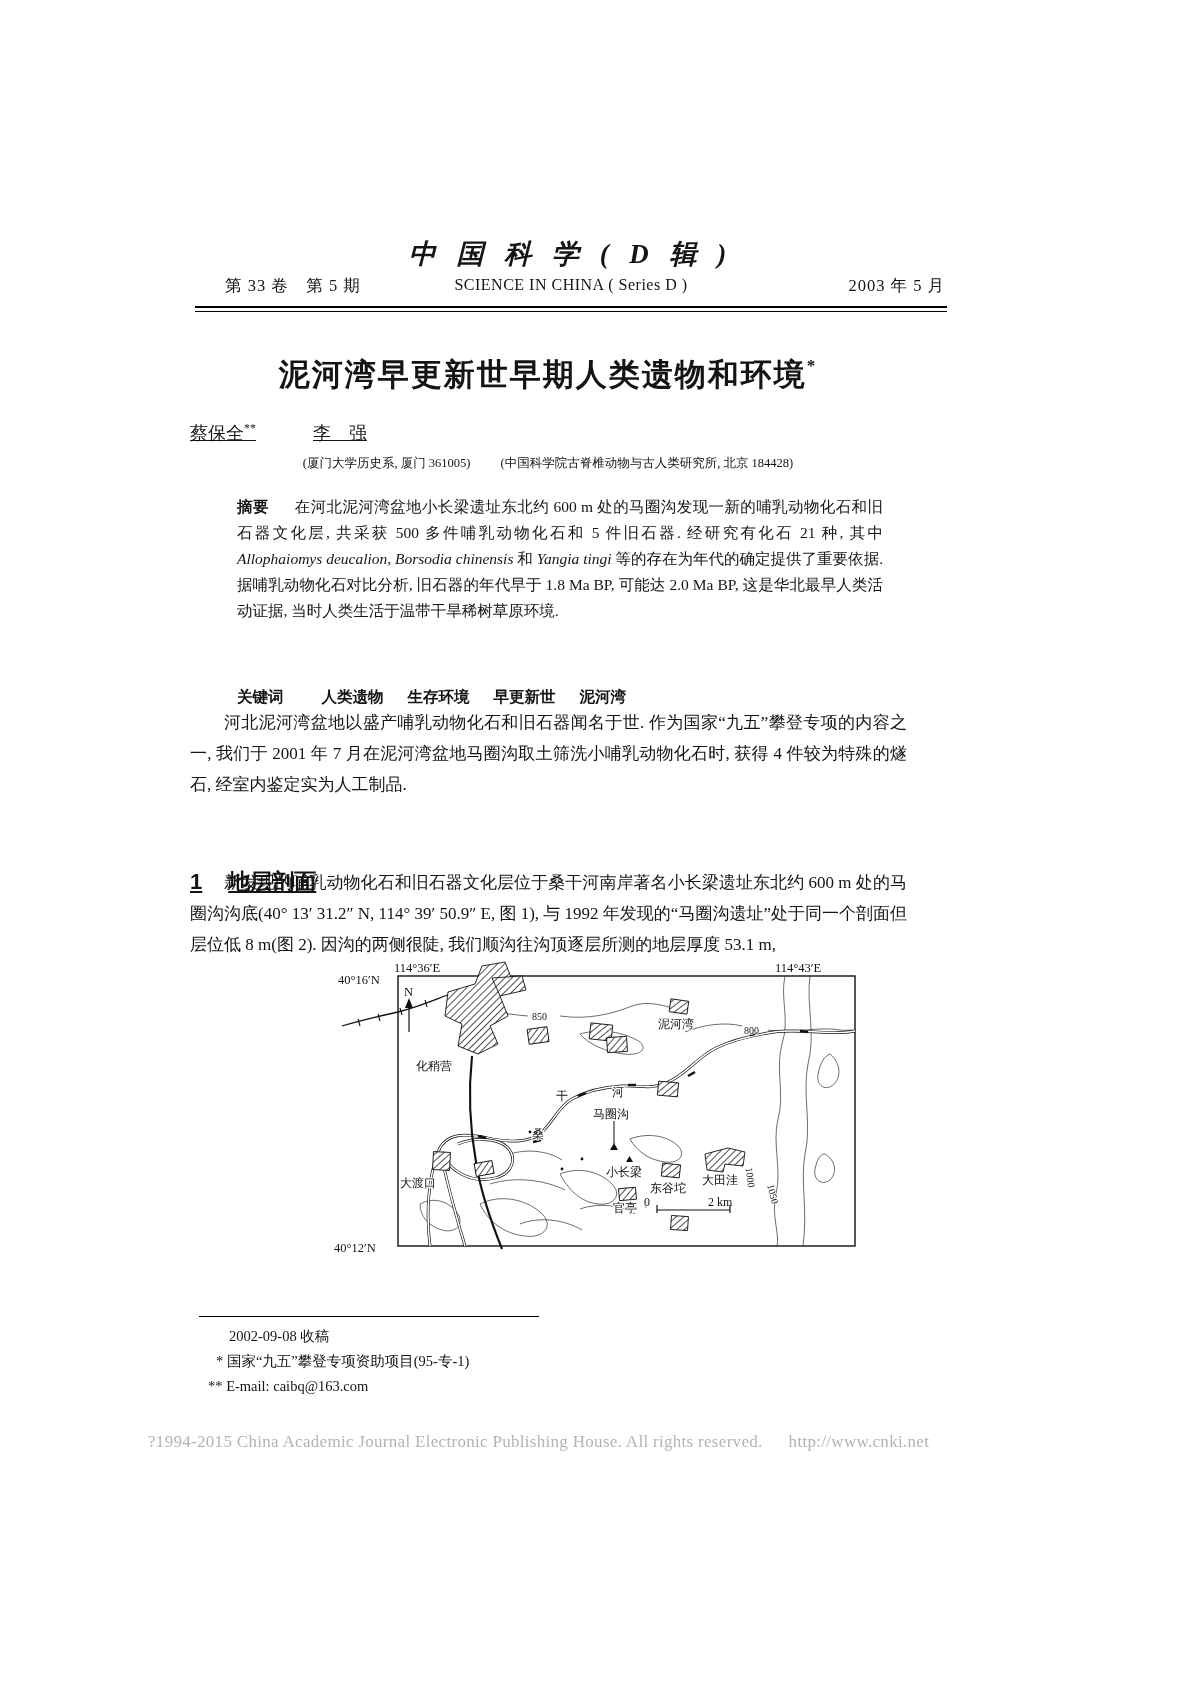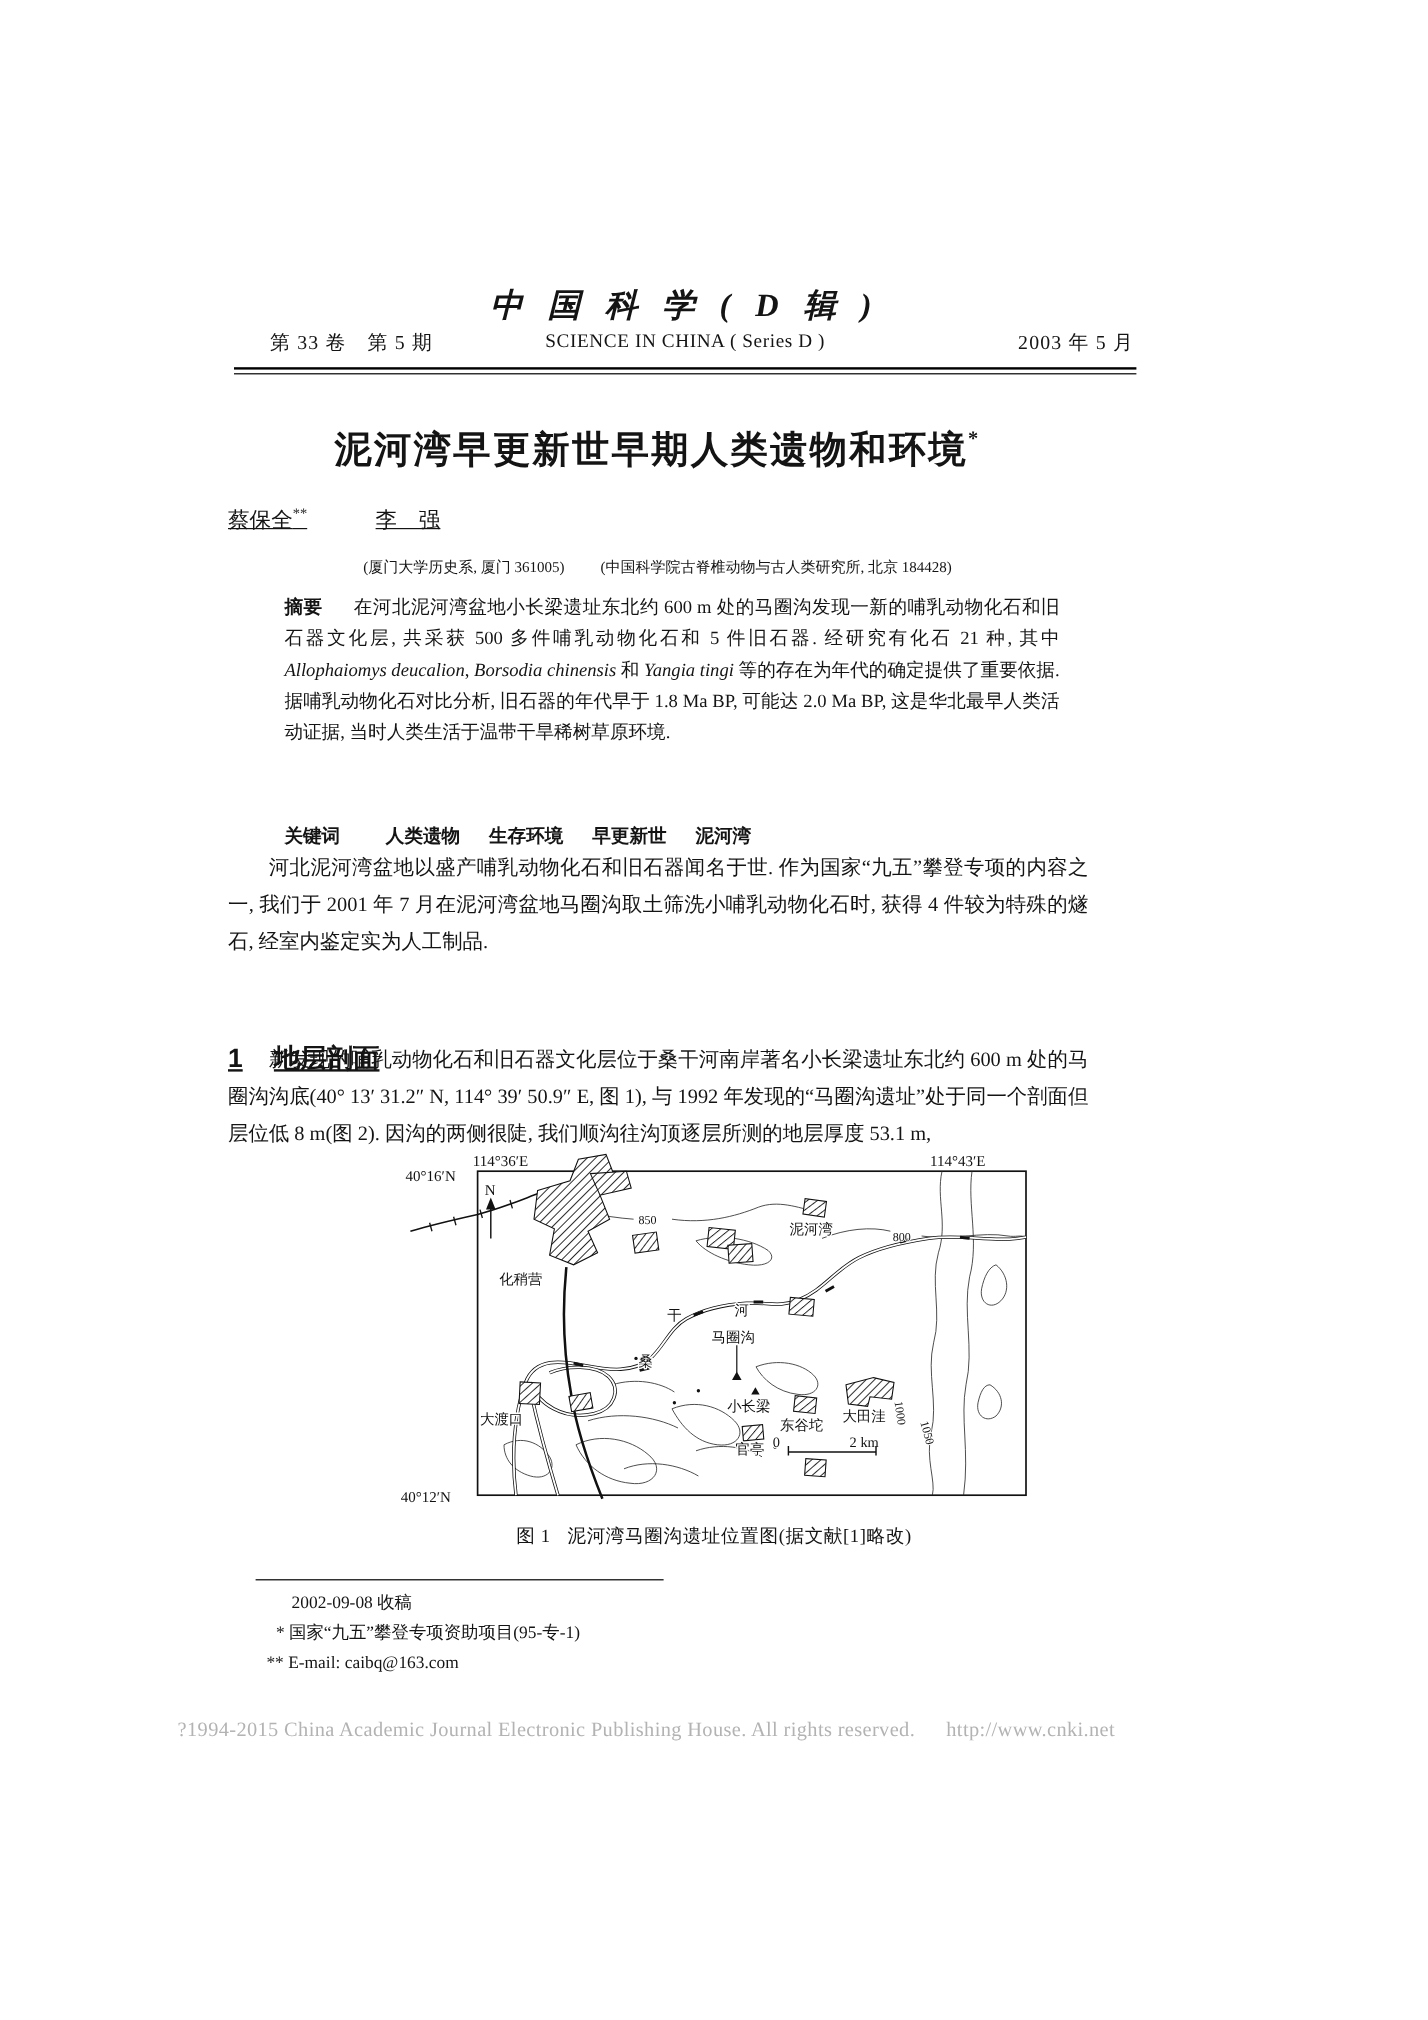--- a/index.html
+++ b/index.html
@@ -21,21 +21,21 @@
   .jvol{position:absolute;left:30px;top:2px;letter-spacing:1px;}
   .jen{position:absolute;left:0;right:0;text-align:center;top:3px;font-size:16px;letter-spacing:0.5px;}
   .jdate{position:absolute;right:2px;top:2px;letter-spacing:1px;}
   .jrule{margin-top:7px;height:3px;border-top:2.5px solid #000;border-bottom:1px solid #000;}
   
   .titleblock{position:absolute;left:190px;top:346px;width:716px;text-align:center;}
   .atitle{font-size:31px;font-weight:bold;letter-spacing:2px;line-height:40px;margin:0;}
   .atitle sup{font-size:17px;vertical-align:14px;}
   .authors{margin-top:26px;font-size:18px;display:flex;justify-content:flex-start;gap:57px;text-decoration:underline;}
   .authors sup{font-size:12px;vertical-align:7px;}
-  .affils{margin-top:20px;font-size:12.5px;display:flex;justify-content:center;gap:30px;white-space:nowrap;}
+  .affils{margin-top:10px;font-size:12.5px;display:flex;justify-content:center;gap:30px;white-space:nowrap;}
   
   .abstract{
     position:absolute;left:237px;top:494px;width:646px;
     font-size:15.5px;line-height:26px;text-align:justify;
   }
   .abstract .ablabel{font-weight:bold;margin-right:26px;font-family:"Liberation Sans","DejaVu Sans",sans-serif;}
   .abstract .sp{font-style:italic;}
   .keywords{
     position:absolute;left:237px;top:687px;width:646px;
     font-size:15.5px;font-weight:bold;font-family:"Liberation Sans","DejaVu Sans",sans-serif;
@@ -66,21 +66,21 @@
   svg .coord{font-size:12.5px;}
   svg .mapnum{font-size:10px;stroke-width:1.4px;}
   svg .contour{fill:none;stroke:#2c2c2c;stroke-width:0.7;}
   svg .village{fill:url(#hatch);stroke:#111;stroke-width:0.9;}
   svg .riverout{fill:none;stroke:#111;stroke-width:2.8;}
   svg .riverin{fill:none;stroke:#fff;stroke-width:1.5;}
   svg .road{fill:none;stroke:#111;stroke-width:2.1;}
   svg .rail{fill:none;stroke:#111;stroke-width:1.3;}
   svg .mark{fill:#111;}
   
-  .footnotes{position:absolute;left:198px;top:1316px;width:460px;font-size:14.5px;line-height:25px;}
+  .footnotes{position:absolute;left:184px;top:1316px;width:460px;font-size:14.5px;line-height:25px;}
   .fnrule{width:340px;margin-left:15px;border-top:1.5px solid #000;margin-bottom:7px;}
   .fn1{padding-left:45px;}
   .fn2{padding-left:32px;}
   .fn3{padding-left:24px;}
   
   .cfooter{
     position:absolute;left:148px;top:1432px;width:900px;
     color:#b3b3b3;font-size:17px;letter-spacing:0.3px;white-space:nowrap;
   }
   .cfooter .url{margin-left:26px;}
@@ -244,23 +244,20 @@
       <text class="maplabel" x="202" y="184">桑</text>
       <text class="maplabel" x="226" y="146">干</text>
       <text class="maplabel" x="282" y="142">河</text>
 
       <text class="mapnum" x="202" y="66">850</text>
       <text class="mapnum" x="414" y="80">800</text>
       <text class="mapnum" x="412" y="218" transform="rotate(82 416 218)">1000</text>
       <text class="mapnum" x="434" y="235" transform="rotate(75 438 235)">1050</text>
     </svg>
 
-    <div class="figcaption">
-      <span class="figlabel">图 1</span><span>泥河湾马圈沟遗址位置图(据文献[1]略改)</span>
-    </div>
   </div>
 
   <div class="footnotes">
     <div class="fnrule"></div>
     <div class="fn1">2002-09-08 收稿</div>
     <div class="fn2">* 国家“九五”攀登专项资助项目(95-专-1)</div>
     <div class="fn3">** E-mail: caibq@163.com</div>
   </div>
 
   <div class="cfooter">

